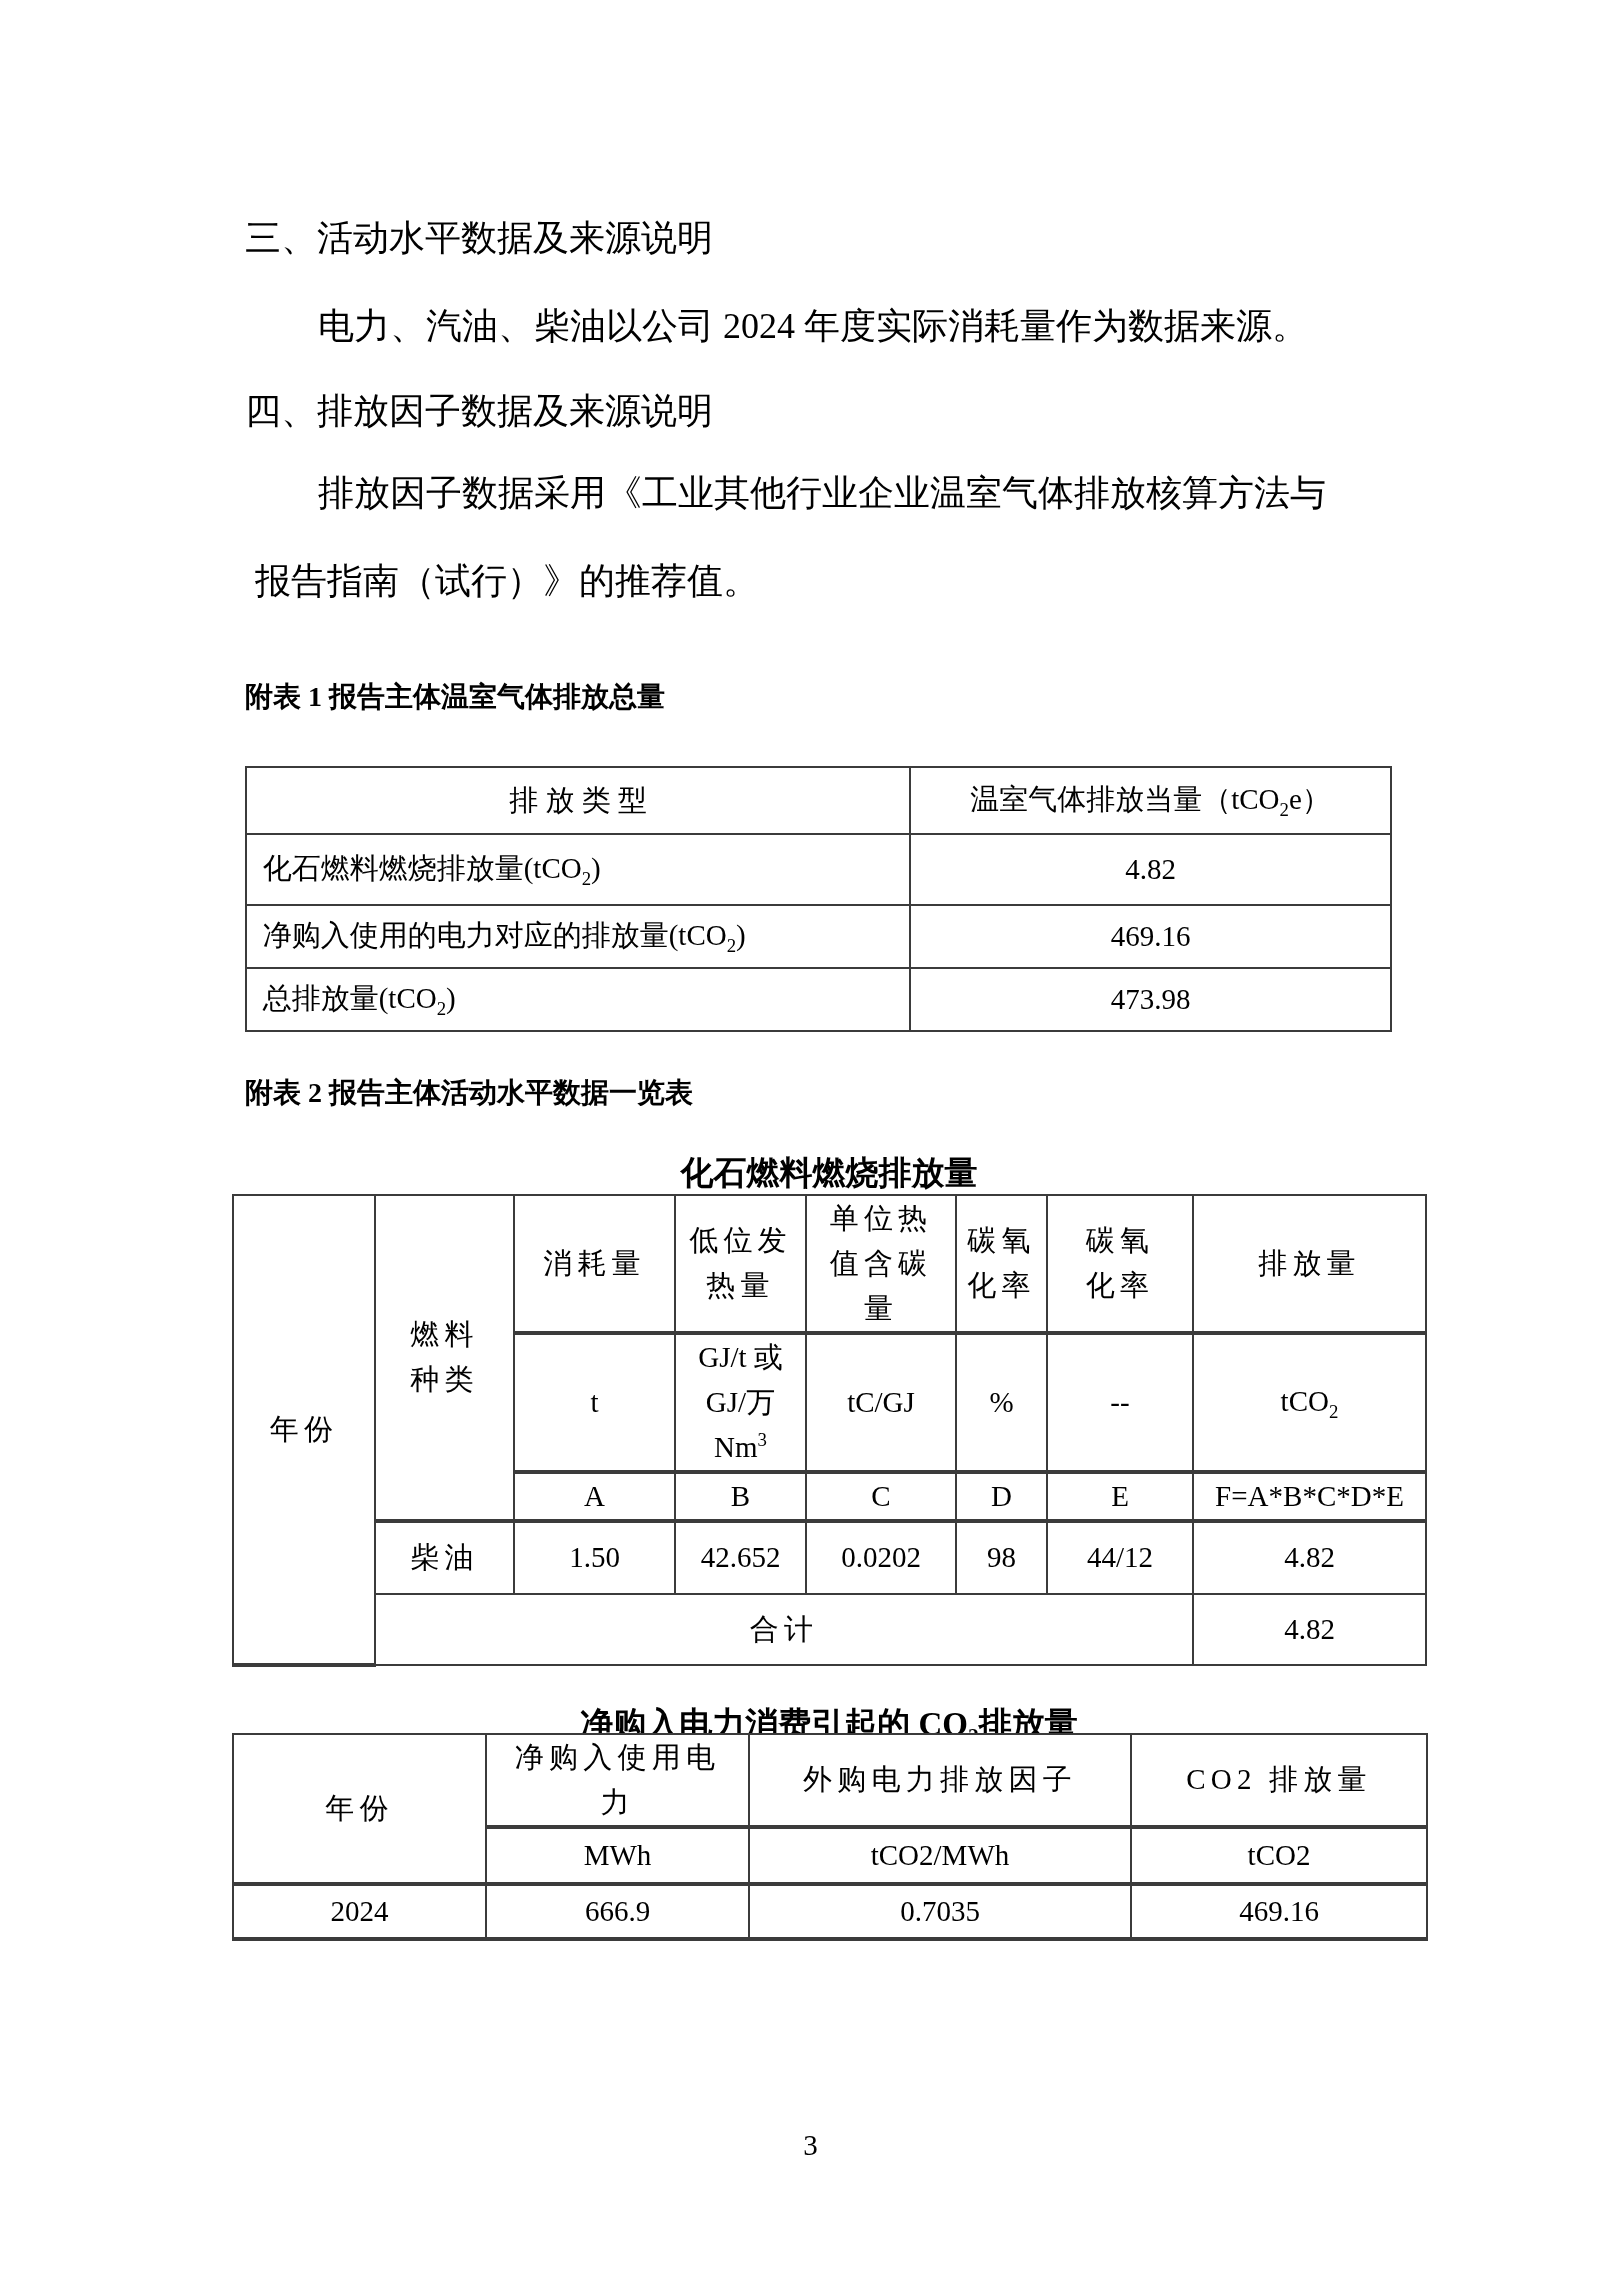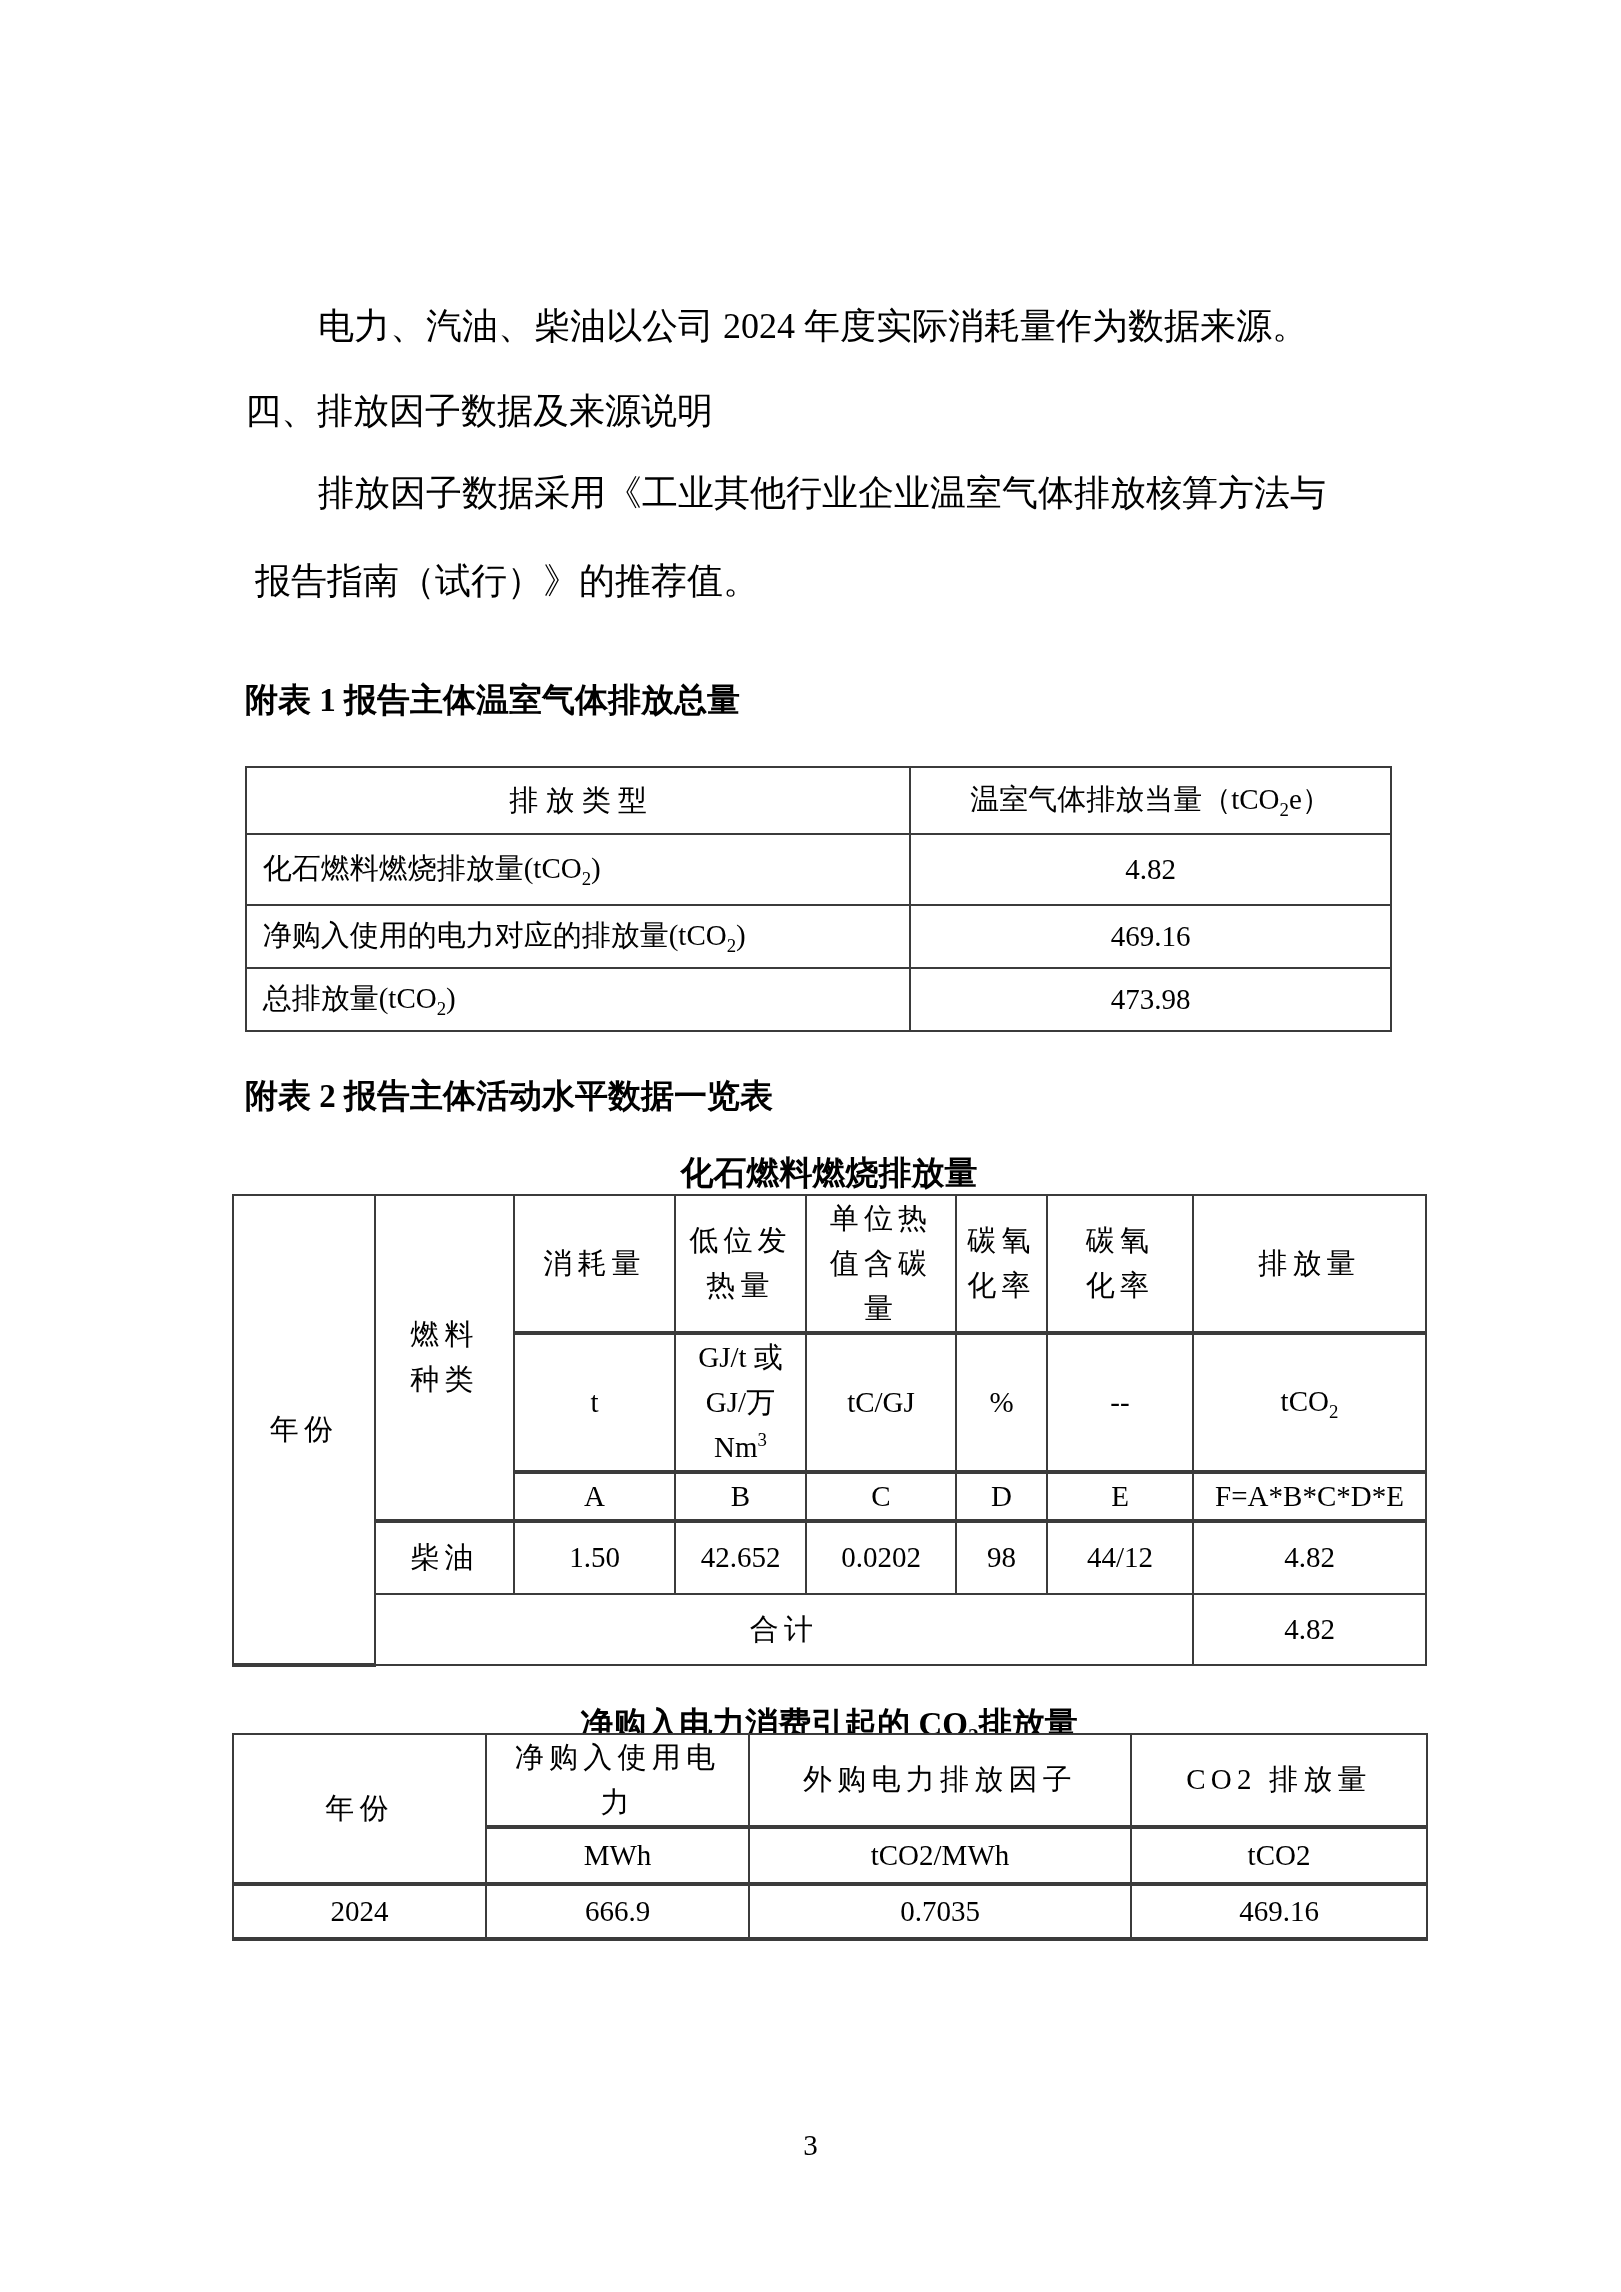--- a/index.html
+++ b/index.html
@@ -8,21 +8,21 @@
     width: 1621px;
     height: 2293px;
     margin: 0 auto;
     background: #ffffff;
     color: #000000;
     font-family: "Liberation Serif", "DejaVu Serif", serif;
     overflow: hidden;
   }
   .abs { position: absolute; }
   .bodyline { font-size: 36px; line-height: 49px; white-space: nowrap; }
-  .caption { font-size: 33px; font-weight: bold; white-space: nowrap; }
+  .caption { font-size: 28px; font-weight: bold; white-space: nowrap; }
   .subtitle { font-size: 33px; font-weight: bold; text-align: center; width: 1194px; left: 232px; }
   table { border-collapse: collapse; table-layout: fixed; position: absolute; background: #fff; }
   .doc-table { border: 2.9px solid #3b3b3b; }
   .doc-table td {
     border: 2px solid #3b3b3b;
     text-align: center;
     vertical-align: middle;
     font-size: 29px;
     padding: 0 5.9px;
     line-height: 1.55;
@@ -40,20 +40,21 @@
   .cw6 { display: inline-block; max-width: 7.6em; }
   sub { font-size: 0.65em; }
   sup { font-size: 0.65em; }
   .pagenum { font-size: 29px; text-align: center; width: 1621px; left: 0; }
 </style>
 </head>
 <body>
 
 <div class="page">
 
+  <div class="abs bodyline" style="top:214px; left:245px;">三、活动水平数据及来源说明</div>
   <div class="abs bodyline" style="top:302px; left:318px;">电力、汽油、柴油以公司 2024 年度实际消耗量作为数据来源。</div>
   <div class="abs bodyline" style="top:469px; left:318px;">排放因子数据采用《工业其他行业企业温室气体排放核算方法与</div>
   <div class="abs bodyline" style="top:387px; left:245px;">四、排放因子数据及来源说明</div>
   <div class="abs bodyline" style="top:557px; left:255px;">报告指南（试行）》的推荐值。</div>
 
   <div class="abs caption" style="top:678px; left:245px;">附表 1 报告主体温室气体排放总量</div>
 
   <table class="doc-table t1" style="top:766px; left:245px; width:1145px;">
     <colgroup>
         <col style="width:664px">

